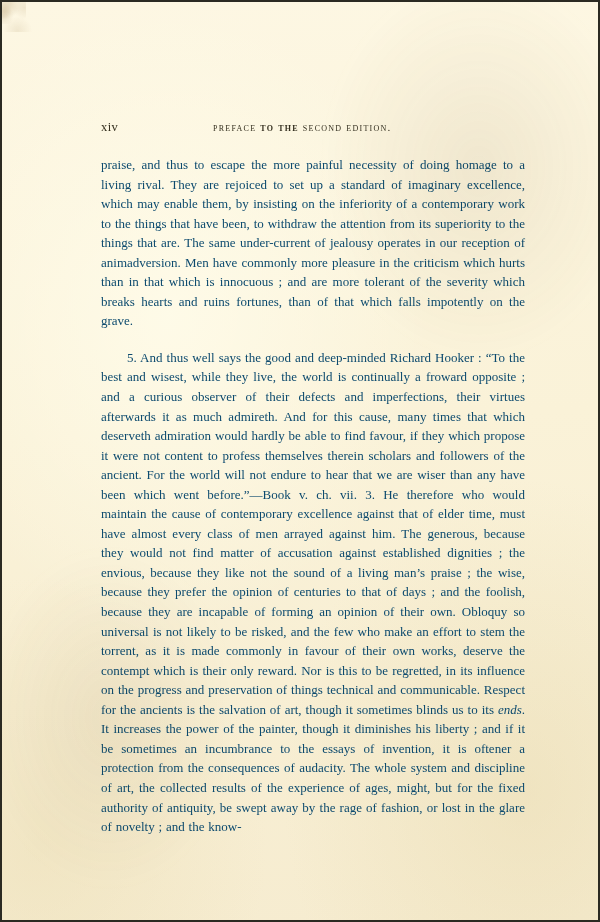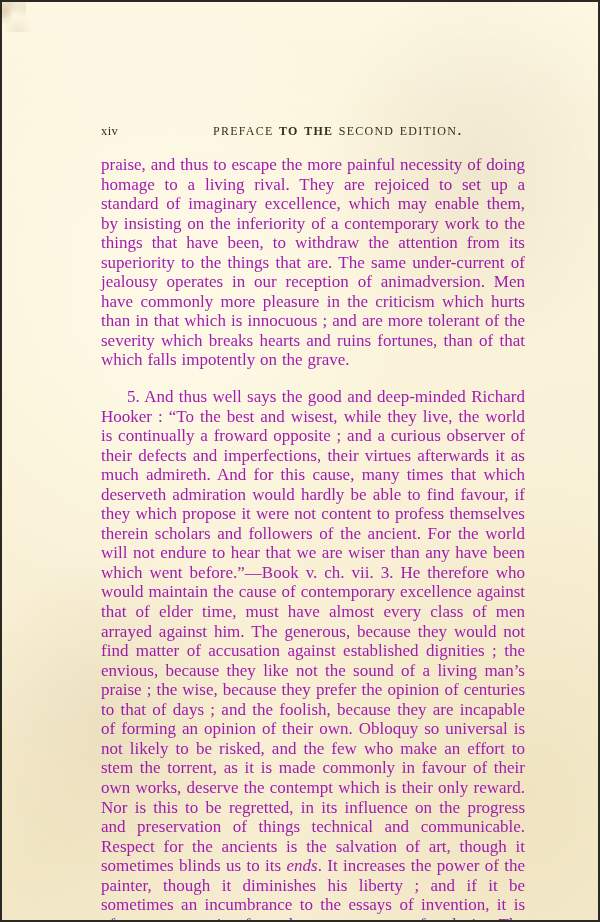--- a/index.html
+++ b/index.html
@@ -56,35 +56,35 @@
     color: #2e2a1d;
   }
   #folio {
     font-size: 12.5px;
     letter-spacing: .4px;
     color: #35301f;
     width: 112px;
     flex: 0 0 112px;
   }
   #head-title {
-    font-size: 17px;
+    font-size: 11px;
     letter-spacing: 1.25px;
     font-variant: small-caps;
     text-transform: lowercase;
     color: #332e1e;
     white-space: nowrap;
   }
   #head-title .strong { font-weight: 700; }
 
   .para {
     margin: 0;
-    font-size: 17px;
+    font-size: 13px;
     line-height: 19.55px;
     text-align: justify;
-    color: #a21caf;
+    color: #0c4a6e;
     word-spacing: .6px;
     -webkit-font-smoothing: antialiased;
   }
   #para-1 { margin-top: 13px; }
   #para-2 { margin-top: 17px; text-indent: 26px; }
   .para i { font-style: italic; }
 
   
   #ink-fade {
     position: absolute;

